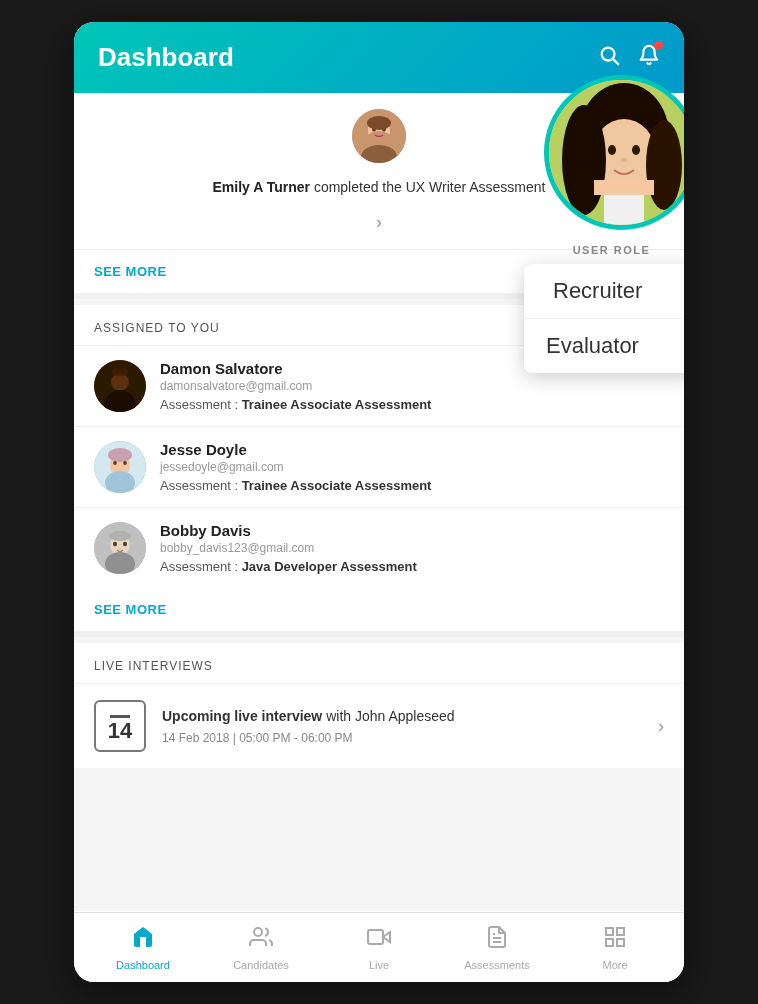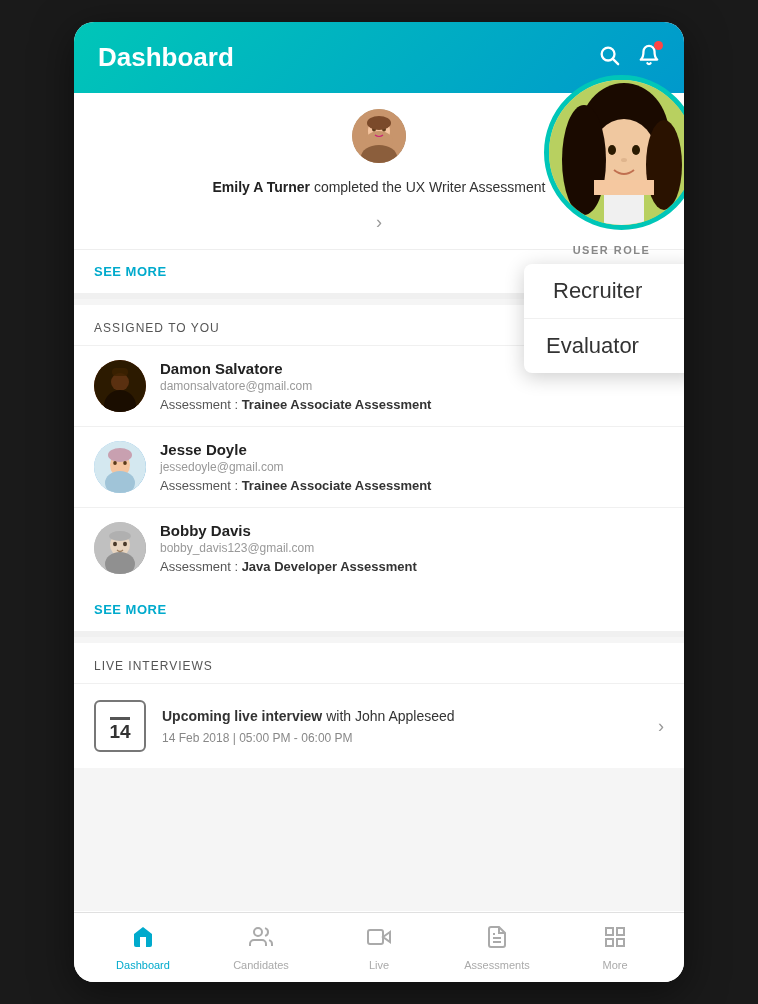--- a/index.html
+++ b/index.html
@@ -200,21 +200,21 @@
       flex-direction: column;
       align-items: center;
       justify-content: center;
     }
     .calendar-top {
       font-size: 10px;
       color: #555;
       line-height: 1;
     }
     .calendar-date {
-      font-size: 19px;
+      font-size: 22px;
       font-weight: 700;
       color: #333;
       line-height: 1;
     }
     .interview-info {
       flex: 1;
     }
     .interview-title {
       font-size: 14px;
       color: #333;

